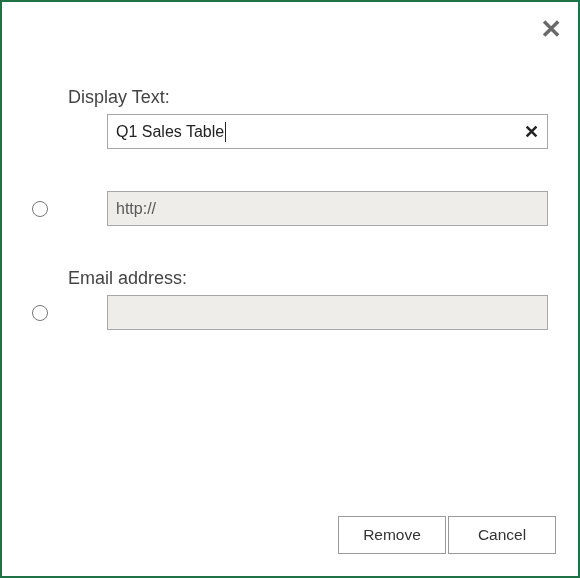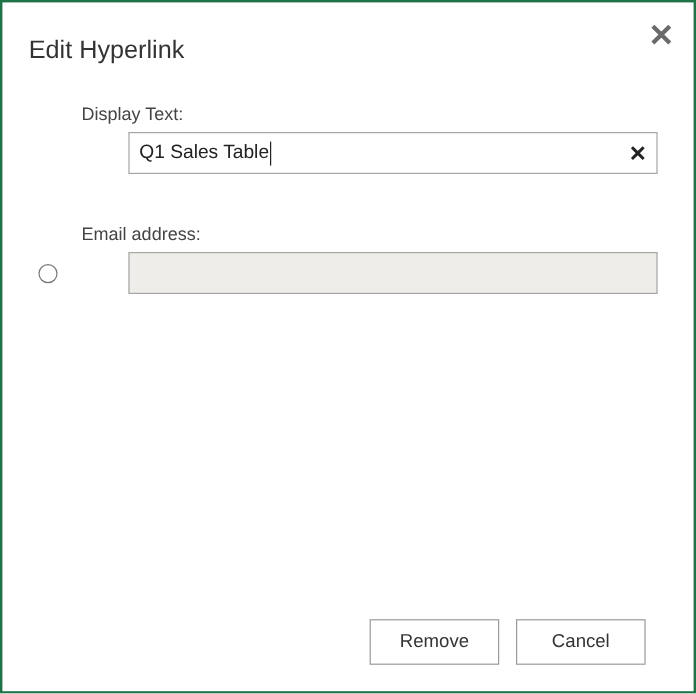--- a/index.html
+++ b/index.html
@@ -38,21 +38,21 @@
     font-weight: bold;
     font-family: Arial, sans-serif;
   }
   .form-area {
     position: absolute;
     left: 30px;
     top: 85px;
     right: 30px;
   }
   .label {
-    font-size: 15px;
+    font-size: 18px;
     color: #444;
     margin-bottom: 6px;
     margin-left: 36px;
   }
   .row {
     display: flex;
     align-items: center;
     margin-bottom: 42px;
   }
   .radio-col {
@@ -114,58 +114,65 @@
     font-size: 18px;
     font-weight: bold;
     color: #222;
     cursor: pointer;
     font-family: Arial, sans-serif;
   }
   .first-group { margin-bottom: 42px; }
   .first-input-wrap { margin-left: 36px; }
   .buttons {
     position: absolute;
-    right: 40px;
+    right: 22px;
     bottom: 22px;
     display: flex;
-    gap: 14px;
+    gap: 2px;
   }
   .btn {
     width: 108px;
     height: 38px;
     border: 1px solid #9a9a9a;
     background: #fff;
     font-size: 15.5px;
     color: #333;
     display: flex;
     align-items: center;
     justify-content: center;
     cursor: pointer;
   }
 </style>
 </head>
 <body>
 
 <div class="dialog">
-  <div class="title">Edit Hyperlink</div>
   <div class="close-icon">✕</div>
 
   <div class="form-area">
 
     <div class="first-group">
       <div class="label">Display Text:</div>
       <div class="first-input-wrap">
         <div class="input">
           <span>Q1 Sales Table</span>
             <span class="caret"></span>
           <span class="clear-x">✕</span>
         </div>
       </div>
     </div>
 
+    <div class="row">
+      <div class="radio-col">
+        <div class="radio"></div>
+      </div>
+      <div class="input readonly">
+        <span>http://</span>
+      </div>
+    </div>
 
 
     <div class="label">Email address:</div>
     <div class="row" style="margin-bottom:0;">
       <div class="radio-col">
         <div class="radio"></div>
       </div>
       <div class="input readonly">
         <span></span>
       </div>

